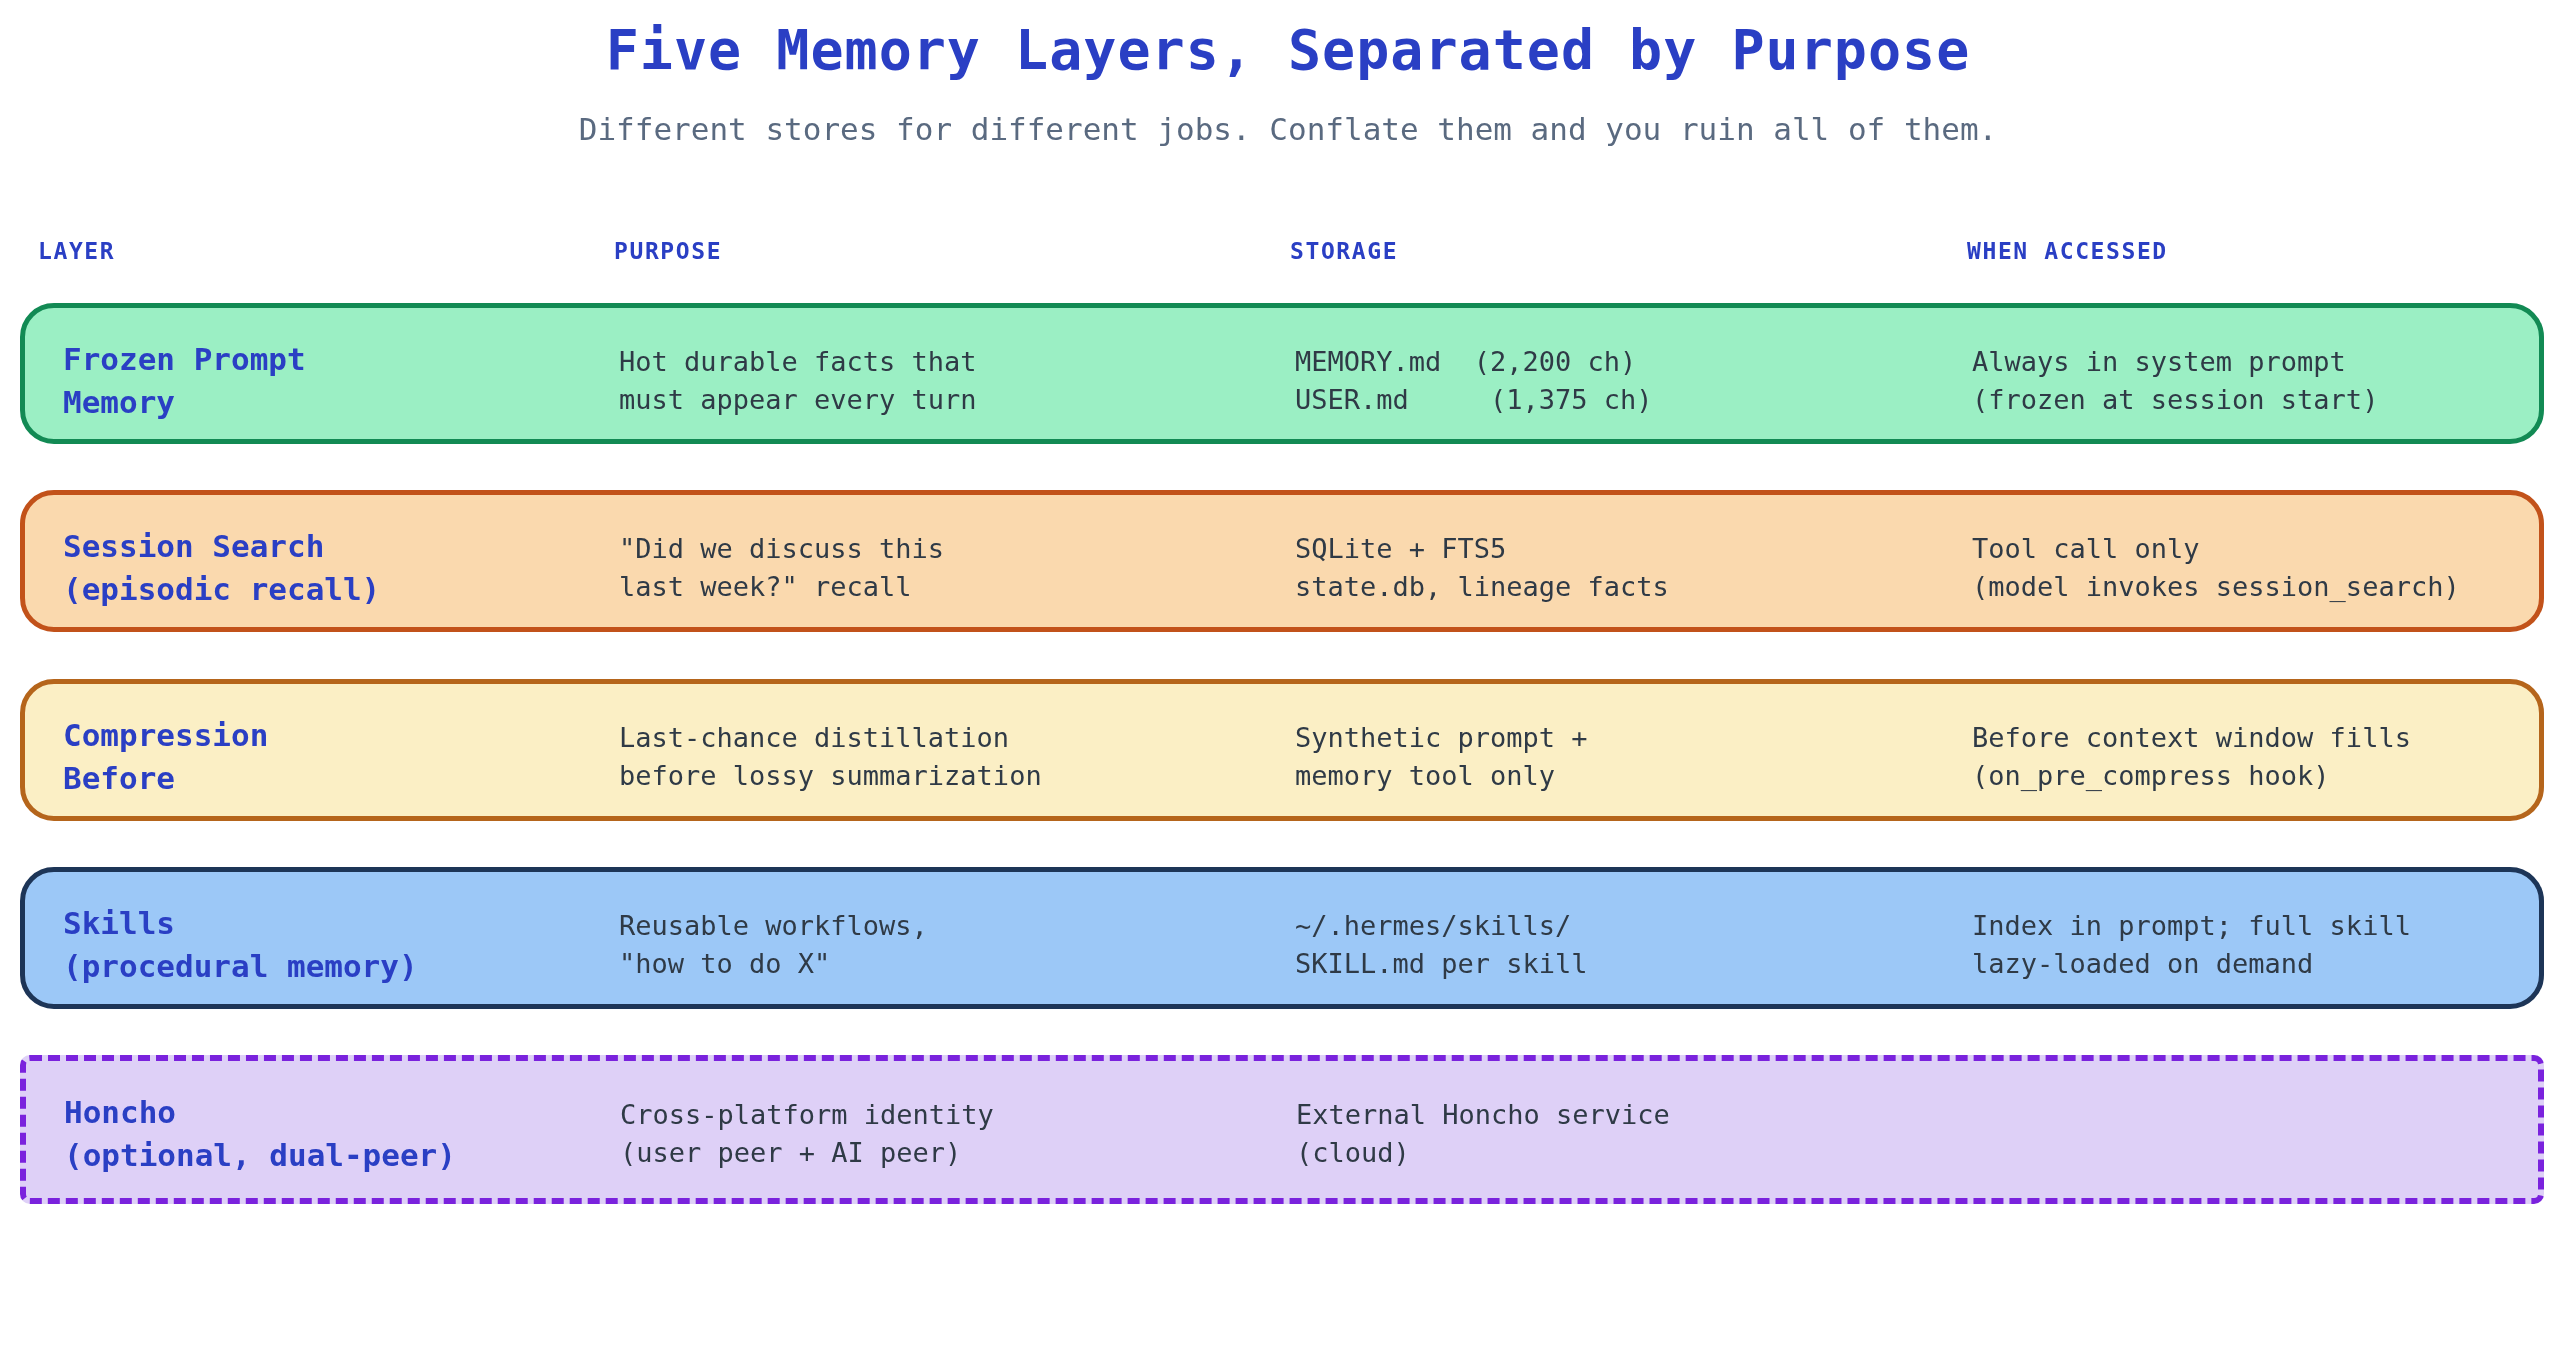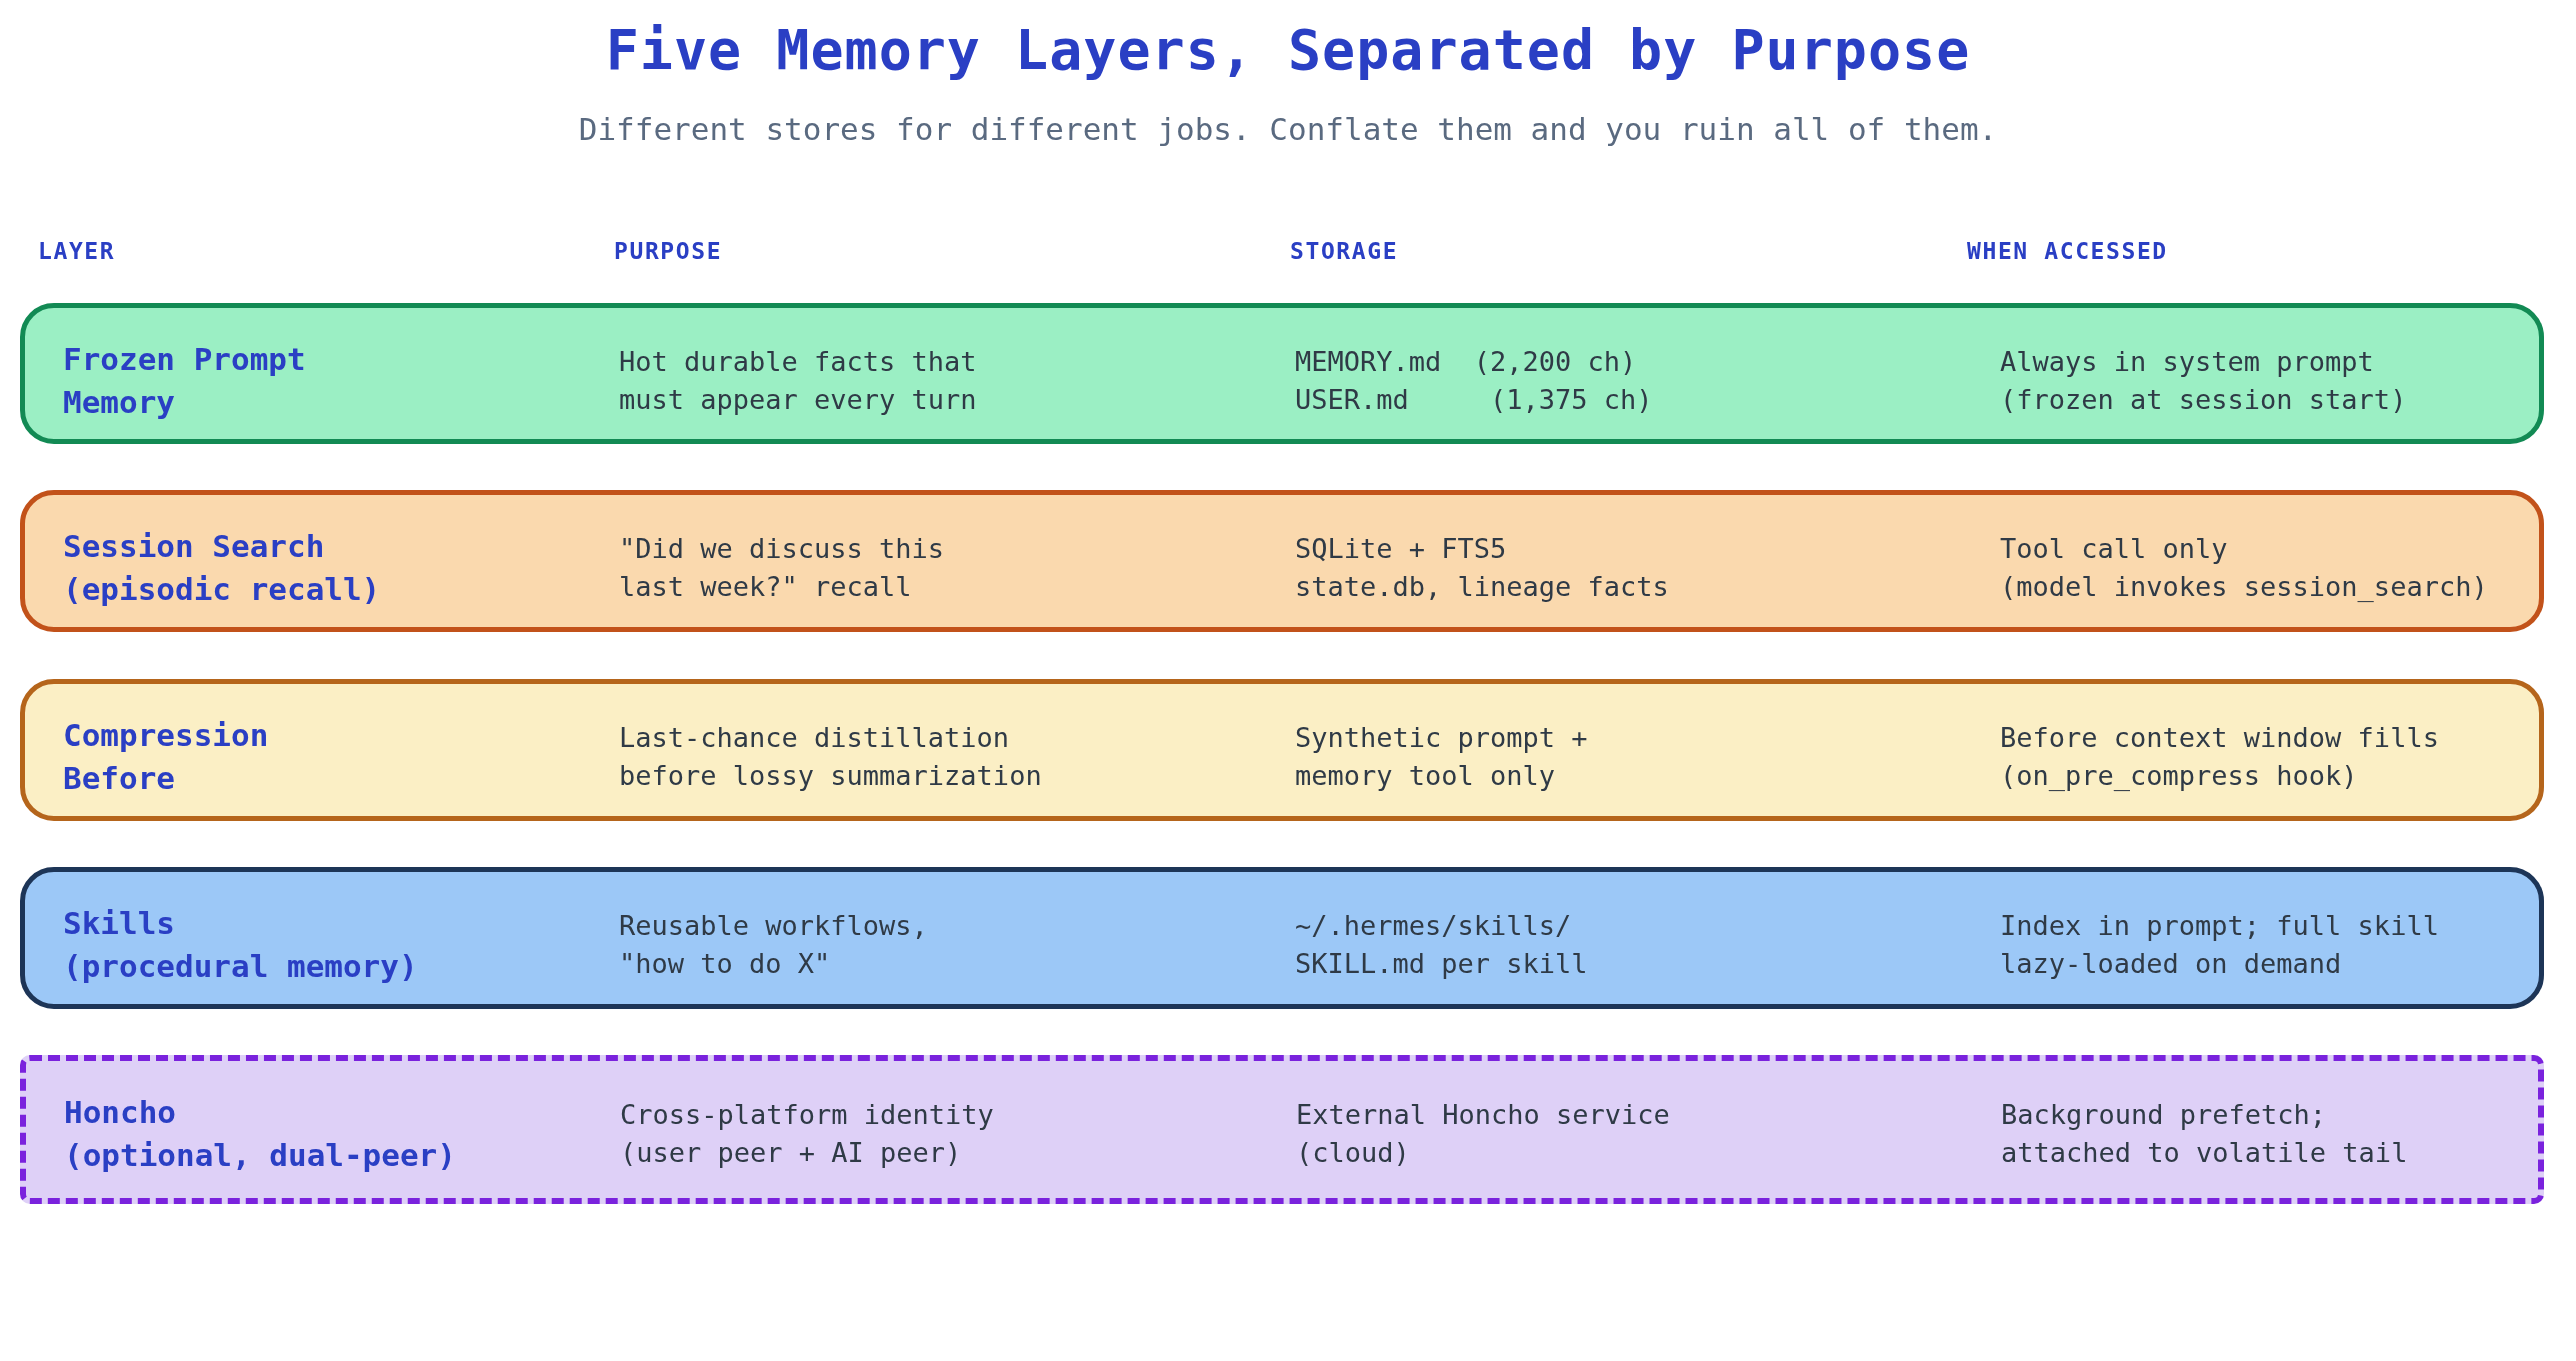--- a/index.html
+++ b/index.html
@@ -91,21 +91,21 @@
   }
   .cell.layer {
     color: #2A3FC4;
     font-weight: bold;
     font-size: 31px;
     line-height: 43px;
   }
   .c-0 { left: 38px; }
   .c-1 { left: 594px; }
   .c-2 { left: 1270px; }
-  .c-3 { left: 1947px; margin-left: 28px; }
+  .c-3 { left: 1947px; }
 
   
   .footer {
     position: absolute;
     top: 1296px;
     left: 0;
     width: 2576px;
     text-align: center;
     font-size: 27px;
     color: #5A6A80;
@@ -169,20 +169,18 @@
         <div class="cell c-3" style="top: 35px;">Index in prompt; full skill
 lazy-loaded on demand</div>
       </div>
       <div class="row dashed" style="top: 752px; height: 149px; background: rgb(222, 208, 247); border-color: rgb(122, 34, 221);">
         <div class="cell c-0 layer" style="top: 30px;">Honcho
 (optional, dual-peer)</div>
         <div class="cell c-1" style="top: 35px;">Cross-platform identity
 (user peer + AI peer)</div>
         <div class="cell c-2" style="top: 35px;">External Honcho service
 (cloud)</div>
-        <div class="cell c-3" style="top: 35px;">Background prefetch;
-attached to volatile tail</div>
       </div>
     </div>
 
 
 </div>
 
 
 </body></html>

